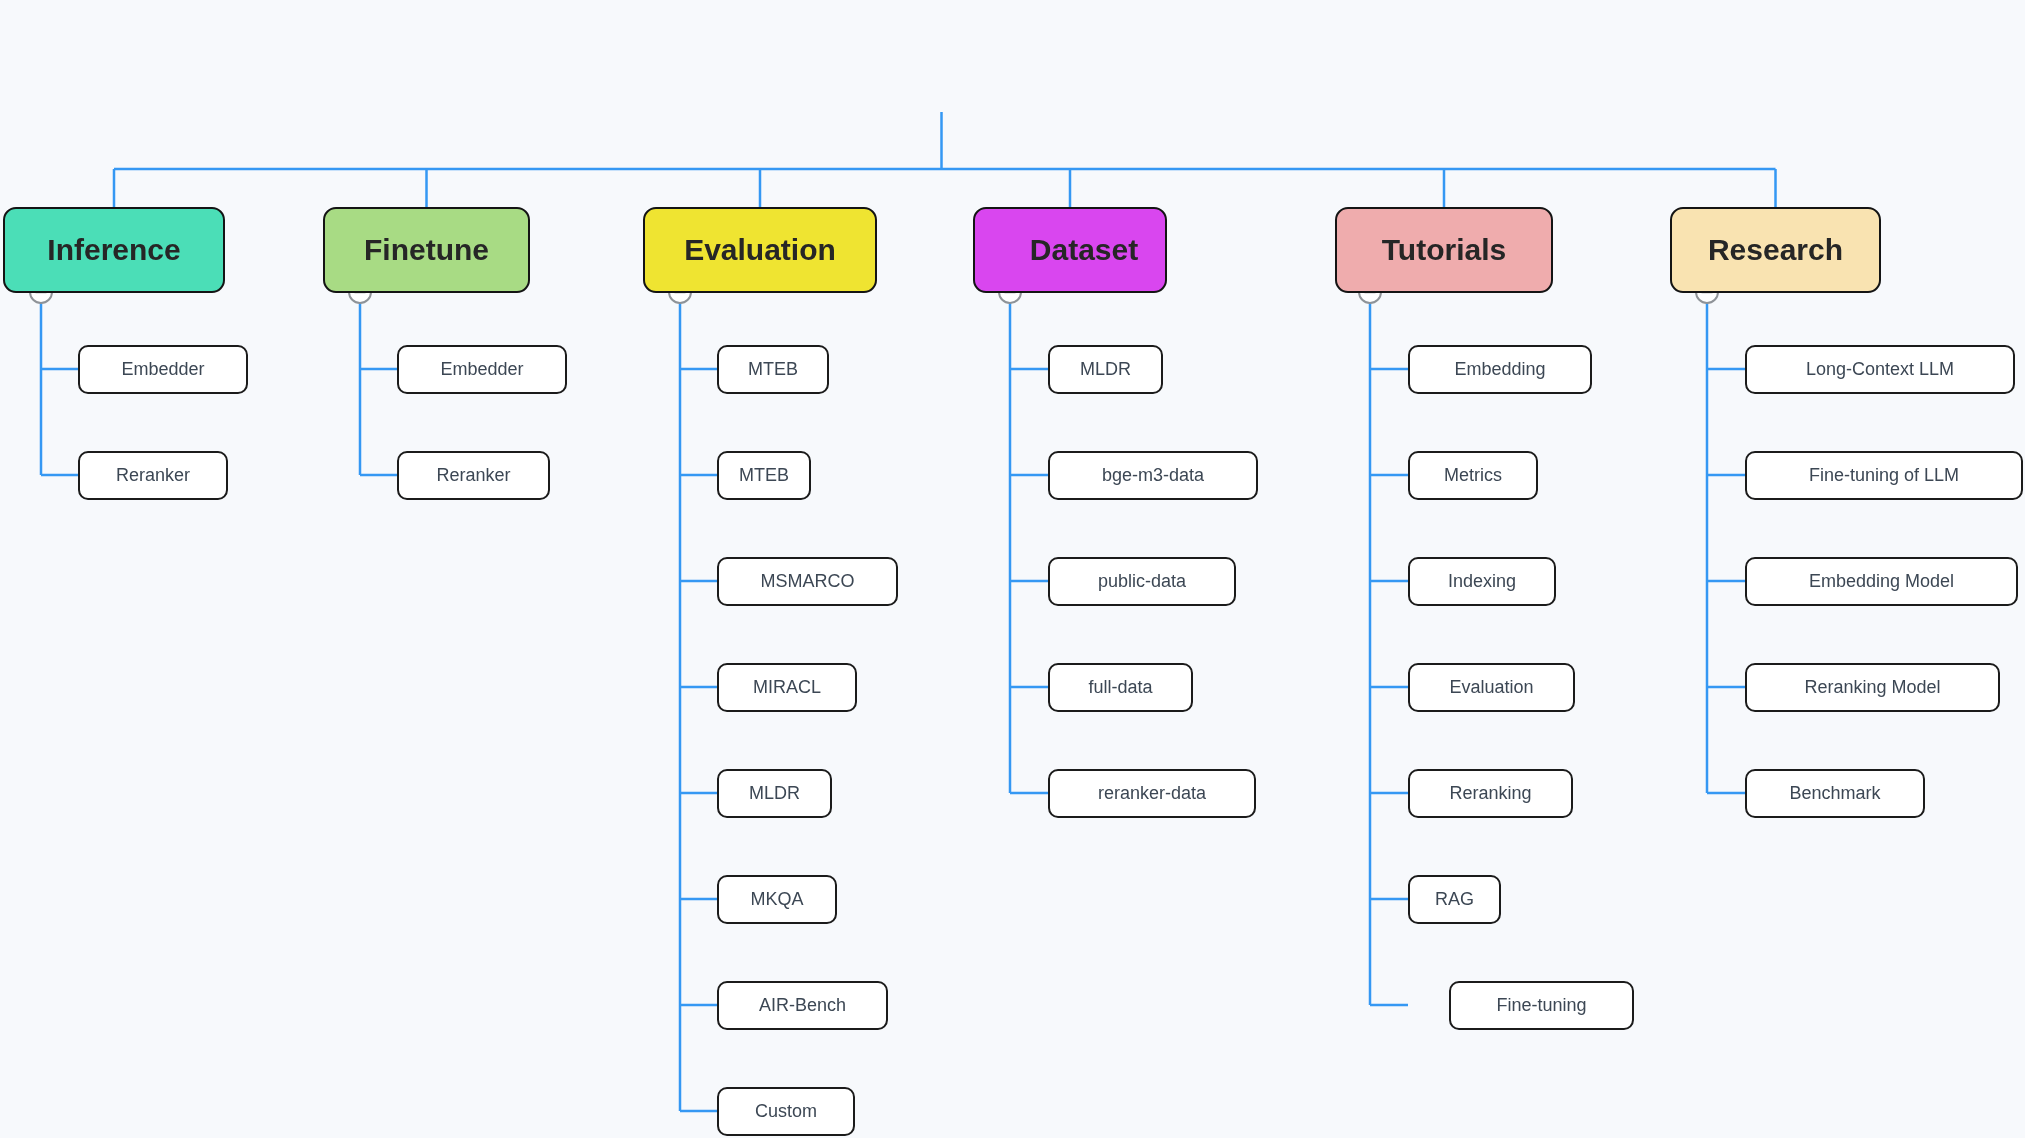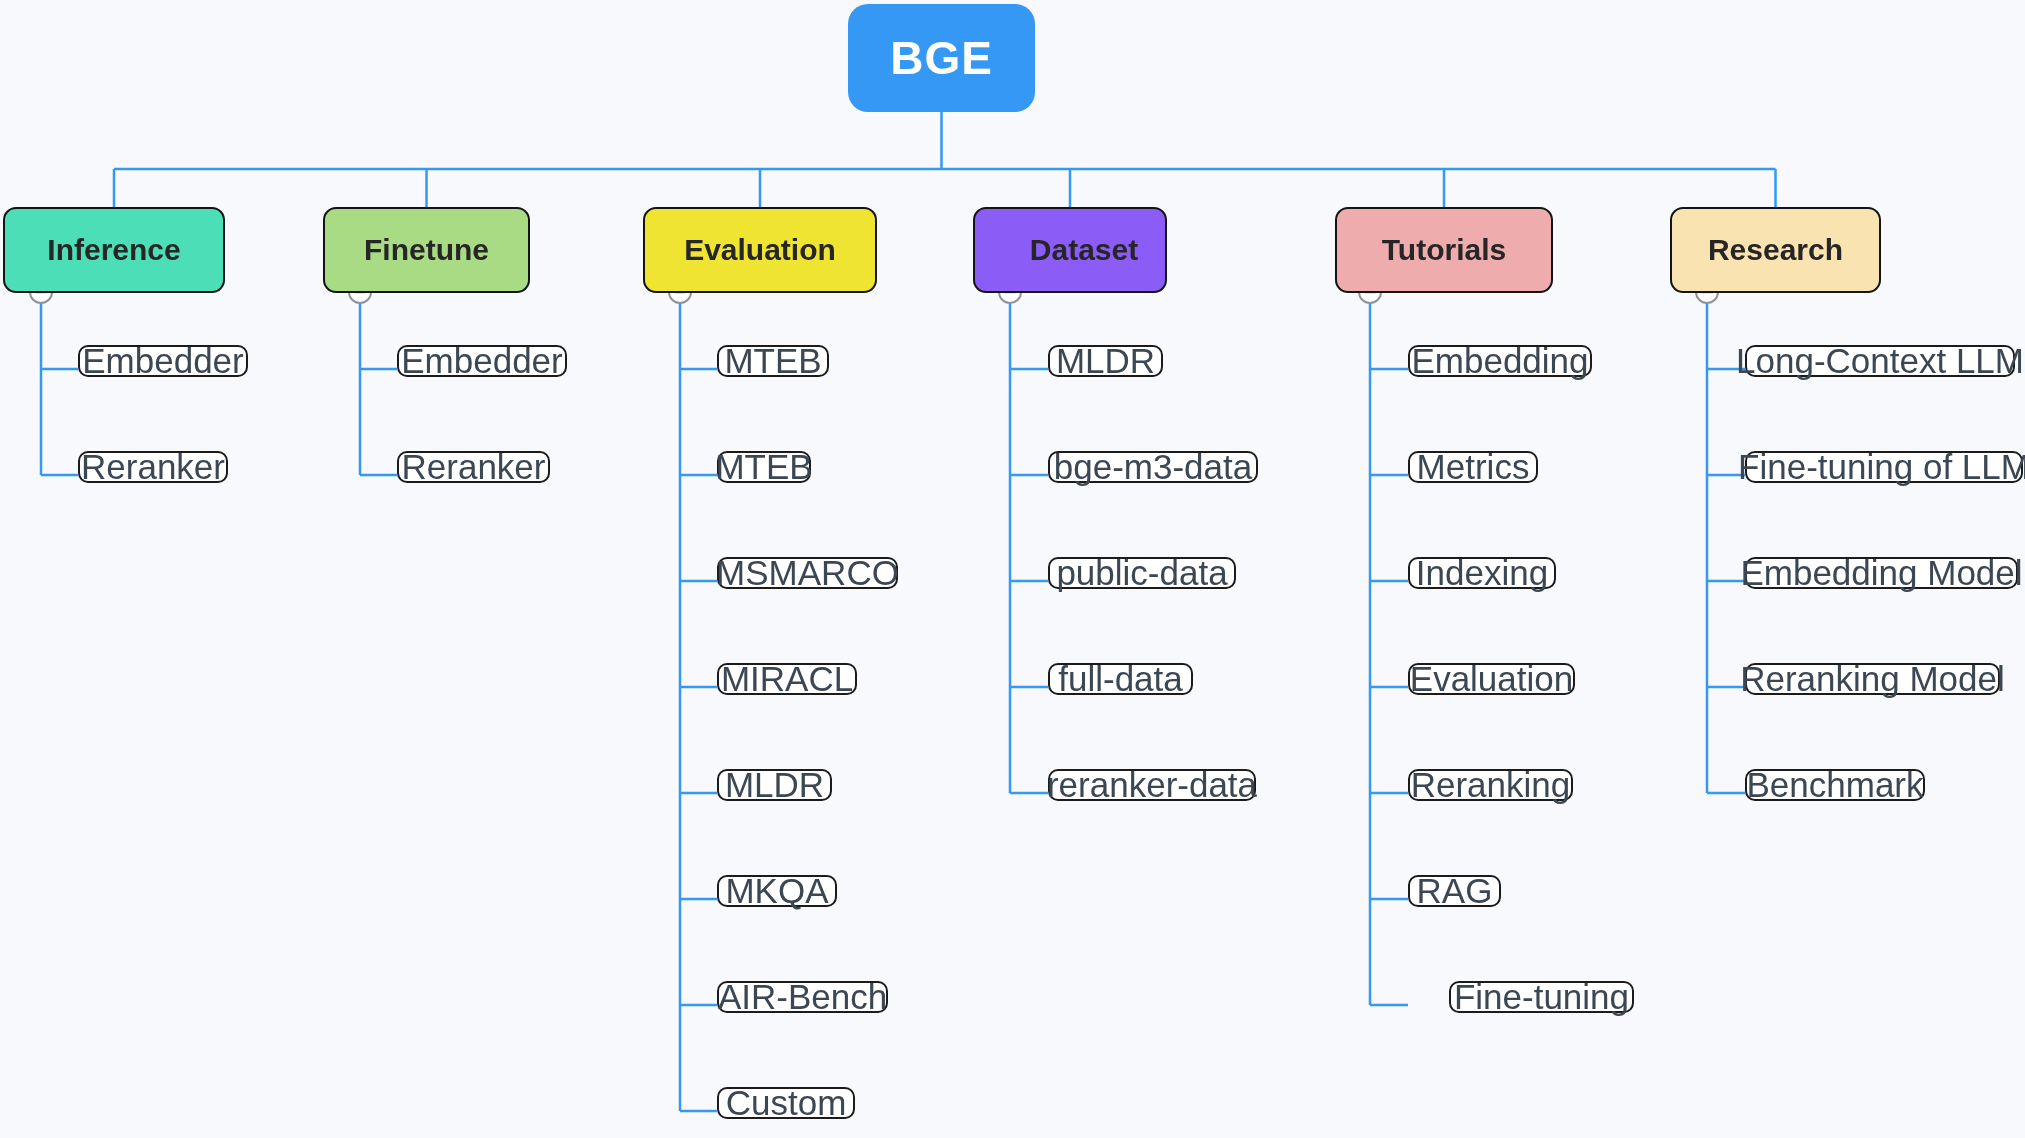--- a/index.html
+++ b/index.html
@@ -29,26 +29,26 @@
     letter-spacing:1px;
   }
   .cat{
     height:86px;
     border:2.5px solid #141414;
     border-radius:13px;
     color:#262626;
     font-size:30px;font-weight:bold;
   }
   .child{
-    height:32px;
+    height:49px;
     background:#ffffff;
     border:2px solid #1b1b1b;
     border-radius:10px;
     color:#3c4754;
-    font-size:35px;
+    font-size:18px;
   }
 </style>
 </head>
 <body>
 
 <div class="canvas">
 
   <svg class="wires" width="2025" height="1138">
 
     <path class="wire" d="M941.5 112 V169 M114 169 H1775.5 M114 169 V207 M426.5 169 V207 M760 169 V207 M1070 169 V207 M1444 169 V207 M1775.5 169 V207"></path>
@@ -79,26 +79,25 @@
     <g>
       <circle class="collapse-circle" cx="1370" cy="292" r="11"></circle>
         <line class="collapse-minus" x1="1364.5" y1="292" x2="1375.5" y2="292"></line>
     </g>
     <g>
       <circle class="collapse-circle" cx="1707" cy="292" r="11"></circle>
         <line class="collapse-minus" x1="1701.5" y1="292" x2="1712.5" y2="292"></line>
     </g>
   </svg>
 
-  <div class="node root" style="left: 848px; top: 4px; width: 187px; background-color: rgb(53, 152, 245);">BGE</div>
 
   <div class="node cat" style="left: 3px; top: 207px; width: 222px; background-color: rgb(75, 222, 183);">Inference</div>
   <div class="node cat" style="left: 323px; top: 207px; width: 207px; background-color: rgb(168, 219, 132);">Finetune</div>
   <div class="node cat" style="left: 643px; top: 207px; width: 234px; background-color: rgb(239, 228, 49);">Evaluation</div>
-  <div class="node cat" style="left: 973px; top: 207px; width: 194px; background-color: #8b5cf6; padding-left: 28px;">Dataset</div>
+  <div class="node cat" style="left: 973px; top: 207px; width: 194px; background-color: #d946ef; padding-left: 28px;">Dataset</div>
   <div class="node cat" style="left: 1335px; top: 207px; width: 218px; background-color: rgb(239, 172, 173);">Tutorials</div>
   <div class="node cat" style="left: 1670px; top: 207px; width: 211px; background-color: rgb(249, 227, 177);">Research</div>
 
   <div class="node child" style="left:78px;top:345px;width:170px;">Embedder</div>
   <div class="node child" style="left:78px;top:451px;width:150px;">Reranker</div>
 
   <div class="node child" style="left:397px;top:345px;width:170px;">Embedder</div>
   <div class="node child" style="left:397px;top:451px;width:153px;">Reranker</div>
 
   <div class="node child" style="left:717px;top:345px;width:112px;">MTEB</div>

